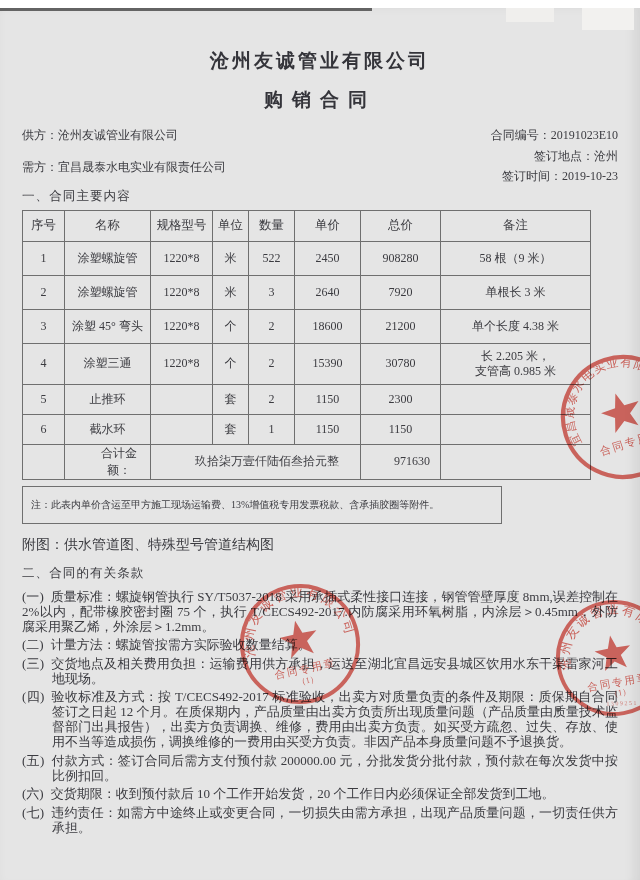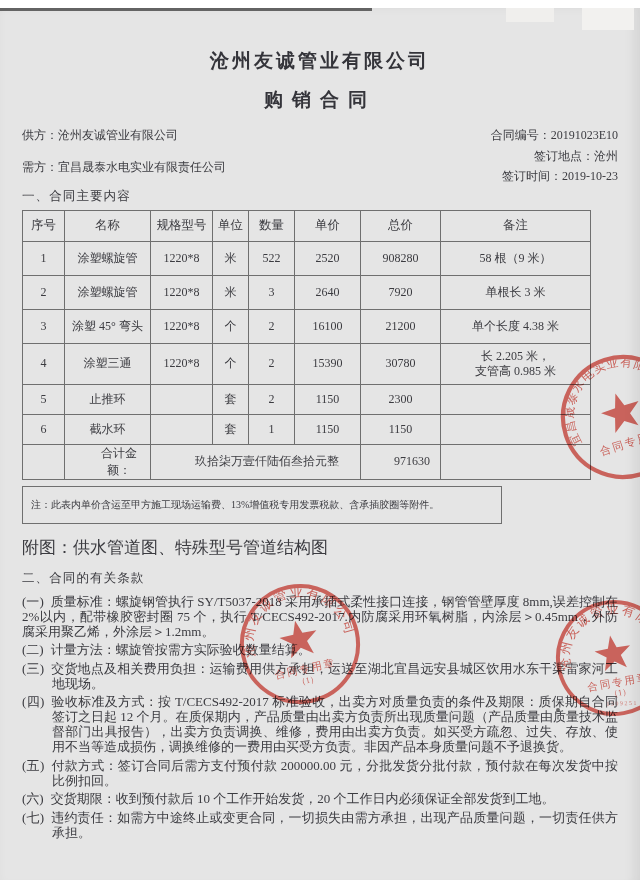--- a/index.html
+++ b/index.html
@@ -43,21 +43,21 @@
   table.items td{height:33px;}
   tr.row-tall td{height:40px;}
   tr.row-short td{height:29px;}
   tr.total-row td{height:33px;padding-left:25px;}
   .col-note{white-space:pre-line;line-height:15px;}
 
   .note-box{
     width:480px;box-sizing:border-box;border:1px solid #6f6f6f;
     margin-top:6px;padding:11px 8px;font-size:10px;white-space:nowrap;overflow:hidden;
   }
-  .attachment{font-size:17px;margin-top:12px;}
+  .attachment{font-size:14px;margin-top:12px;}
   .sec2-heading{font-size:12.6px;margin-top:11px;letter-spacing:1px;}
 
   .terms{margin-top:7px;}
   .terms p{
     margin:0 0 3.5px 0;font-size:13px;line-height:15px;
     text-align:justify;padding-left:30px;text-indent:-30px;color:#3b3b40;
   }
   .terms p.flush{padding-left:0;text-indent:0;}
   .terms .marker{margin-right:7px;}
 
@@ -113,41 +113,41 @@
       <th>单价</th>
       <th>总价</th>
       <th>备注</th>
     </tr>
     <tr>
       <td>1</td>
       <td>涂塑螺旋管</td>
       <td>1220*8</td>
       <td>米</td>
       <td>522</td>
-      <td>2520</td>
+      <td>2450</td>
       <td>908280</td>
       <td class="col-note">58 根（9 米）</td>
     </tr>
     <tr>
       <td>2</td>
       <td>涂塑螺旋管</td>
       <td>1220*8</td>
       <td>米</td>
       <td>3</td>
       <td>2640</td>
       <td>7920</td>
       <td class="col-note">单根长 3 米</td>
     </tr>
     <tr>
       <td>3</td>
       <td>涂塑 45° 弯头</td>
       <td>1220*8</td>
       <td>个</td>
       <td>2</td>
-      <td>16100</td>
+      <td>18600</td>
       <td>21200</td>
       <td class="col-note">单个长度 4.38 米</td>
     </tr>
     <tr class="row-tall">
       <td>4</td>
       <td>涂塑三通</td>
       <td>1220*8</td>
       <td>个</td>
       <td>2</td>
       <td>15390</td>

